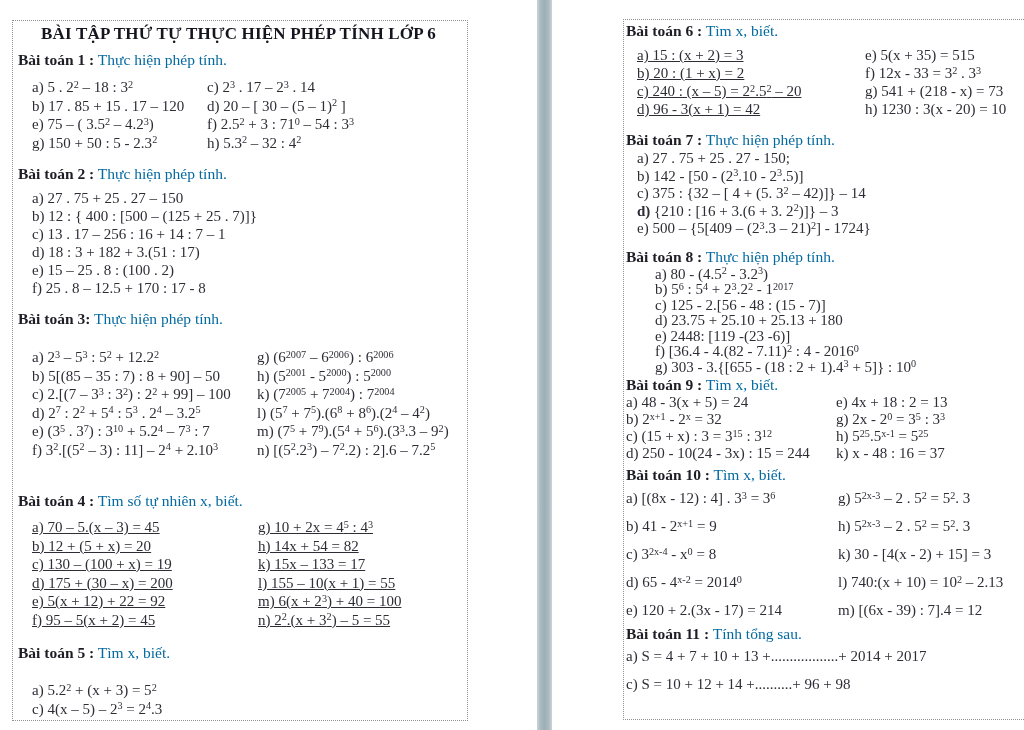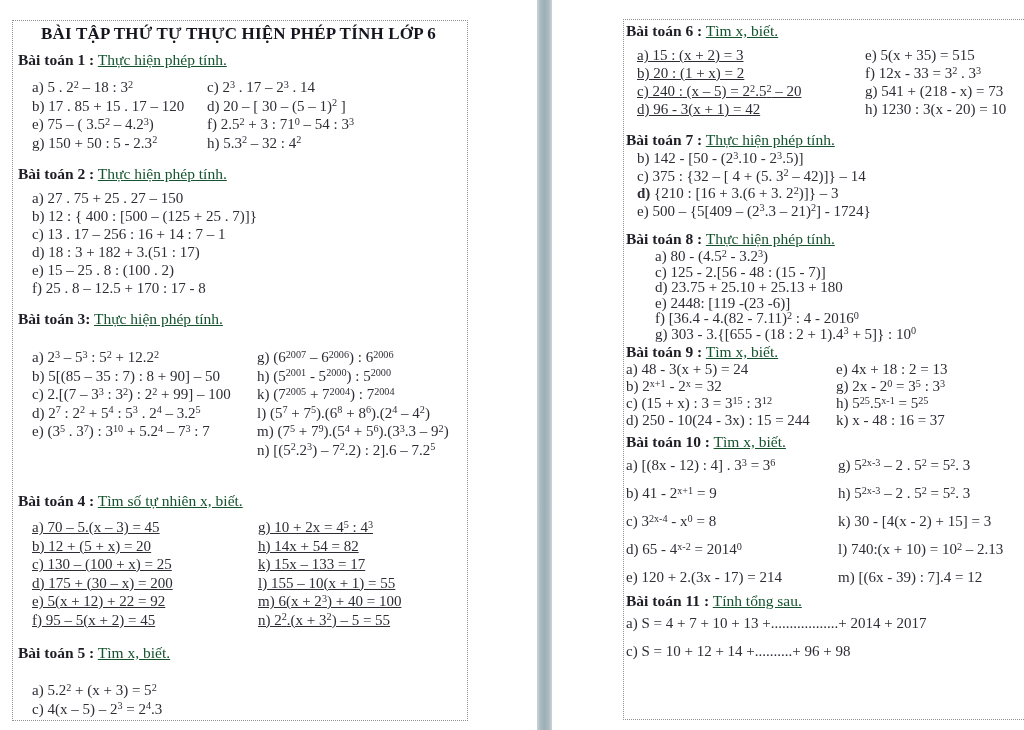--- a/index.html
+++ b/index.html
@@ -8,21 +8,21 @@
     font-family:"Liberation Serif","DejaVu Serif",serif;color:#2d2d36;
   }
   .page{position:absolute;box-sizing:border-box;border:1px dotted #8e9094;background:#ffffff;overflow:hidden;}
   #pageL{left:12px;top:20px;width:456px;height:701px;padding:3px 8px 0 5px;}
   #pageR{left:623px;top:19px;width:403px;height:701px;padding:1px 0 0 2px;border-right:none;}
   .divider{position:absolute;left:537px;top:0;width:15px;height:730px;
     background:linear-gradient(90deg,#ccd6d9 0%,#aabac0 22%,#9db0b7 50%,#aabac0 78%,#cbd5d8 100%);}
   .title{font-size:17px;font-weight:bold;text-align:center;color:#15151f;line-height:20px;letter-spacing:0.2px;}
   .ph{font-size:15.5px;line-height:19px;color:#1d1d26;}
   .phb{font-weight:bold;}
-  .phd{font-weight:normal;color:#14532d;text-decoration:underline;}
+  .phd{font-weight:normal;color:#0369a1;}
   .cols{display:flex;}
   .item{font-size:15px;line-height:18.5px;white-space:nowrap;}
   sup{font-size:0.68em;line-height:0;vertical-align:baseline;position:relative;top:-0.42em;}
 
   
   .pl1{margin-top:6px;}  .pl1 .cols{margin-left:14px;margin-top:9px;}  .pl1 .colA{width:175px;}
   .pl2{margin-top:12px;} .pl2 .cols{margin-left:14px;margin-top:6px;}  .pl2 .item{line-height:18px;}
   .pl3{margin-top:12px;} .pl3 .cols{margin-left:14px;margin-top:20px;}  .pl3 .colA{width:225px;}
   .pl4{margin-top:32px;} .pl4 .cols{margin-left:14px;margin-top:8px;text-decoration:underline;}  .pl4 .colA{width:226px;}
   .pl5{margin-top:14px;} .pl5 .cols{margin-left:14px;margin-top:19px;flex-direction:column;}  .pl5 .colA{width:225px;}
@@ -86,20 +86,21 @@
         <b class="phb">Bài toán 3:</b>
         <span class="phd">Thực hiện phép tính.</span>
       </div>
       <div class="cols">
         <div class="col colA">
             <div class="item">a)  2<sup>3</sup> – 5<sup>3</sup> : 5<sup>2</sup> + 12.2<sup>2</sup></div>
             <div class="item">b)  5[(85 – 35 : 7) : 8 + 90] – 50</div>
             <div class="item">c)  2.[(7 – 3<sup>3</sup> : 3<sup>2</sup>) : 2<sup>2</sup> + 99] – 100</div>
             <div class="item">d)  2<sup>7</sup> : 2<sup>2</sup> + 5<sup>4</sup> : 5<sup>3</sup> . 2<sup>4</sup> – 3.2<sup>5</sup></div>
             <div class="item">e)  (3<sup>5</sup> . 3<sup>7</sup>) : 3<sup>10</sup> + 5.2<sup>4</sup> – 7<sup>3</sup> : 7</div>
+            <div class="item">f)  3<sup>2</sup>.[(5<sup>2</sup> – 3) : 11] – 2<sup>4</sup> + 2.10<sup>3</sup></div>
           </div>
         <div class="col">
             <div class="item">g) (6<sup>2007</sup> – 6<sup>2006</sup>) : 6<sup>2006</sup></div>
             <div class="item">h) (5<sup>2001</sup> - 5<sup>2000</sup>) : 5<sup>2000</sup></div>
             <div class="item">k) (7<sup>2005</sup> + 7<sup>2004</sup>) : 7<sup>2004</sup></div>
             <div class="item">l) (5<sup>7</sup> + 7<sup>5</sup>).(6<sup>8</sup> + 8<sup>6</sup>).(2<sup>4</sup> – 4<sup>2</sup>)</div>
             <div class="item">m) (7<sup>5</sup> + 7<sup>9</sup>).(5<sup>4</sup> + 5<sup>6</sup>).(3<sup>3</sup>.3 – 9<sup>2</sup>)</div>
             <div class="item">n) [(5<sup>2</sup>.2<sup>3</sup>) – 7<sup>2</sup>.2) : 2].6 – 7.2<sup>5</sup></div>
           </div>
       </div>
@@ -107,21 +108,21 @@
 
     <div class="problem pl4">
       <div class="ph">
         <b class="phb">Bài toán 4 :</b>
         <span class="phd">Tìm số tự nhiên x, biết.</span>
       </div>
       <div class="cols">
         <div class="col colA">
             <div class="item">a)  70 – 5.(x – 3) = 45</div>
             <div class="item">b)  12 + (5 + x) = 20</div>
-            <div class="item">c)  130 – (100 + x) = 25</div>
+            <div class="item">c)  130 – (100 + x) = 19</div>
             <div class="item">d)  175 + (30 – x) = 200</div>
             <div class="item">e)  5(x + 12) + 22 = 92</div>
             <div class="item">f)  95 – 5(x + 2) = 45</div>
           </div>
         <div class="col">
             <div class="item">g) 10 + 2x = 4<sup>5</sup> : 4<sup>3</sup></div>
             <div class="item">h) 14x + 54 = 82</div>
             <div class="item">k) 15x – 133 = 17</div>
             <div class="item">l) 155 – 10(x + 1) = 55</div>
             <div class="item">m) 6(x + 2<sup>3</sup>) + 40 = 100</div>
@@ -176,36 +177,38 @@
       </div>
     </div>
 
     <div class="problem pr7">
       <div class="ph">
         <b class="phb">Bài toán 7 :</b>
         <span class="phd">Thực hiện phép tính.</span>
       </div>
       <div class="cols">
         <div class="col">
+            <div class="item">a) 27 . 75 + 25 . 27 - 150;</div>
             <div class="item">b) 142 - [50 - (2<sup>3</sup>.10 - 2<sup>3</sup>.5)]</div>
             <div class="item">c) 375 : {32 – [ 4 + (5. 3<sup>2</sup> – 42)]} – 14</div>
             <div class="item"><b>d)</b> {210 : [16 + 3.(6 + 3. 2<sup>2</sup>)]} – 3</div>
             <div class="item">e) 500 – {5[409 – (2<sup>3</sup>.3 – 21)<sup>2</sup>] - 1724}</div>
           </div>
       </div>
     </div>
 
     <div class="problem pr8">
       <div class="ph">
         <b class="phb">Bài toán 8 :</b>
         <span class="phd">Thực hiện phép tính.</span>
       </div>
       <div class="cols">
         <div class="col">
             <div class="item">a)  80 - (4.5<sup>2</sup> - 3.2<sup>3</sup>)</div>
+            <div class="item">b)  5<sup>6</sup> : 5<sup>4</sup> + 2<sup>3</sup>.2<sup>2</sup> - 1<sup>2017</sup></div>
             <div class="item">c)  125 - 2.[56 - 48 : (15 - 7)]</div>
             <div class="item">d)  23.75 + 25.10 + 25.13 + 180</div>
             <div class="item">e)  2448: [119 -(23 -6)]</div>
             <div class="item">f)  [36.4 - 4.(82 - 7.11)<sup>2</sup> : 4 - 2016<sup>0</sup></div>
             <div class="item">g) 303 - 3.{[655 - (18 : 2 + 1).4<sup>3</sup> + 5]} : 10<sup>0</sup></div>
           </div>
       </div>
     </div>
 
     <div class="problem pr9">

